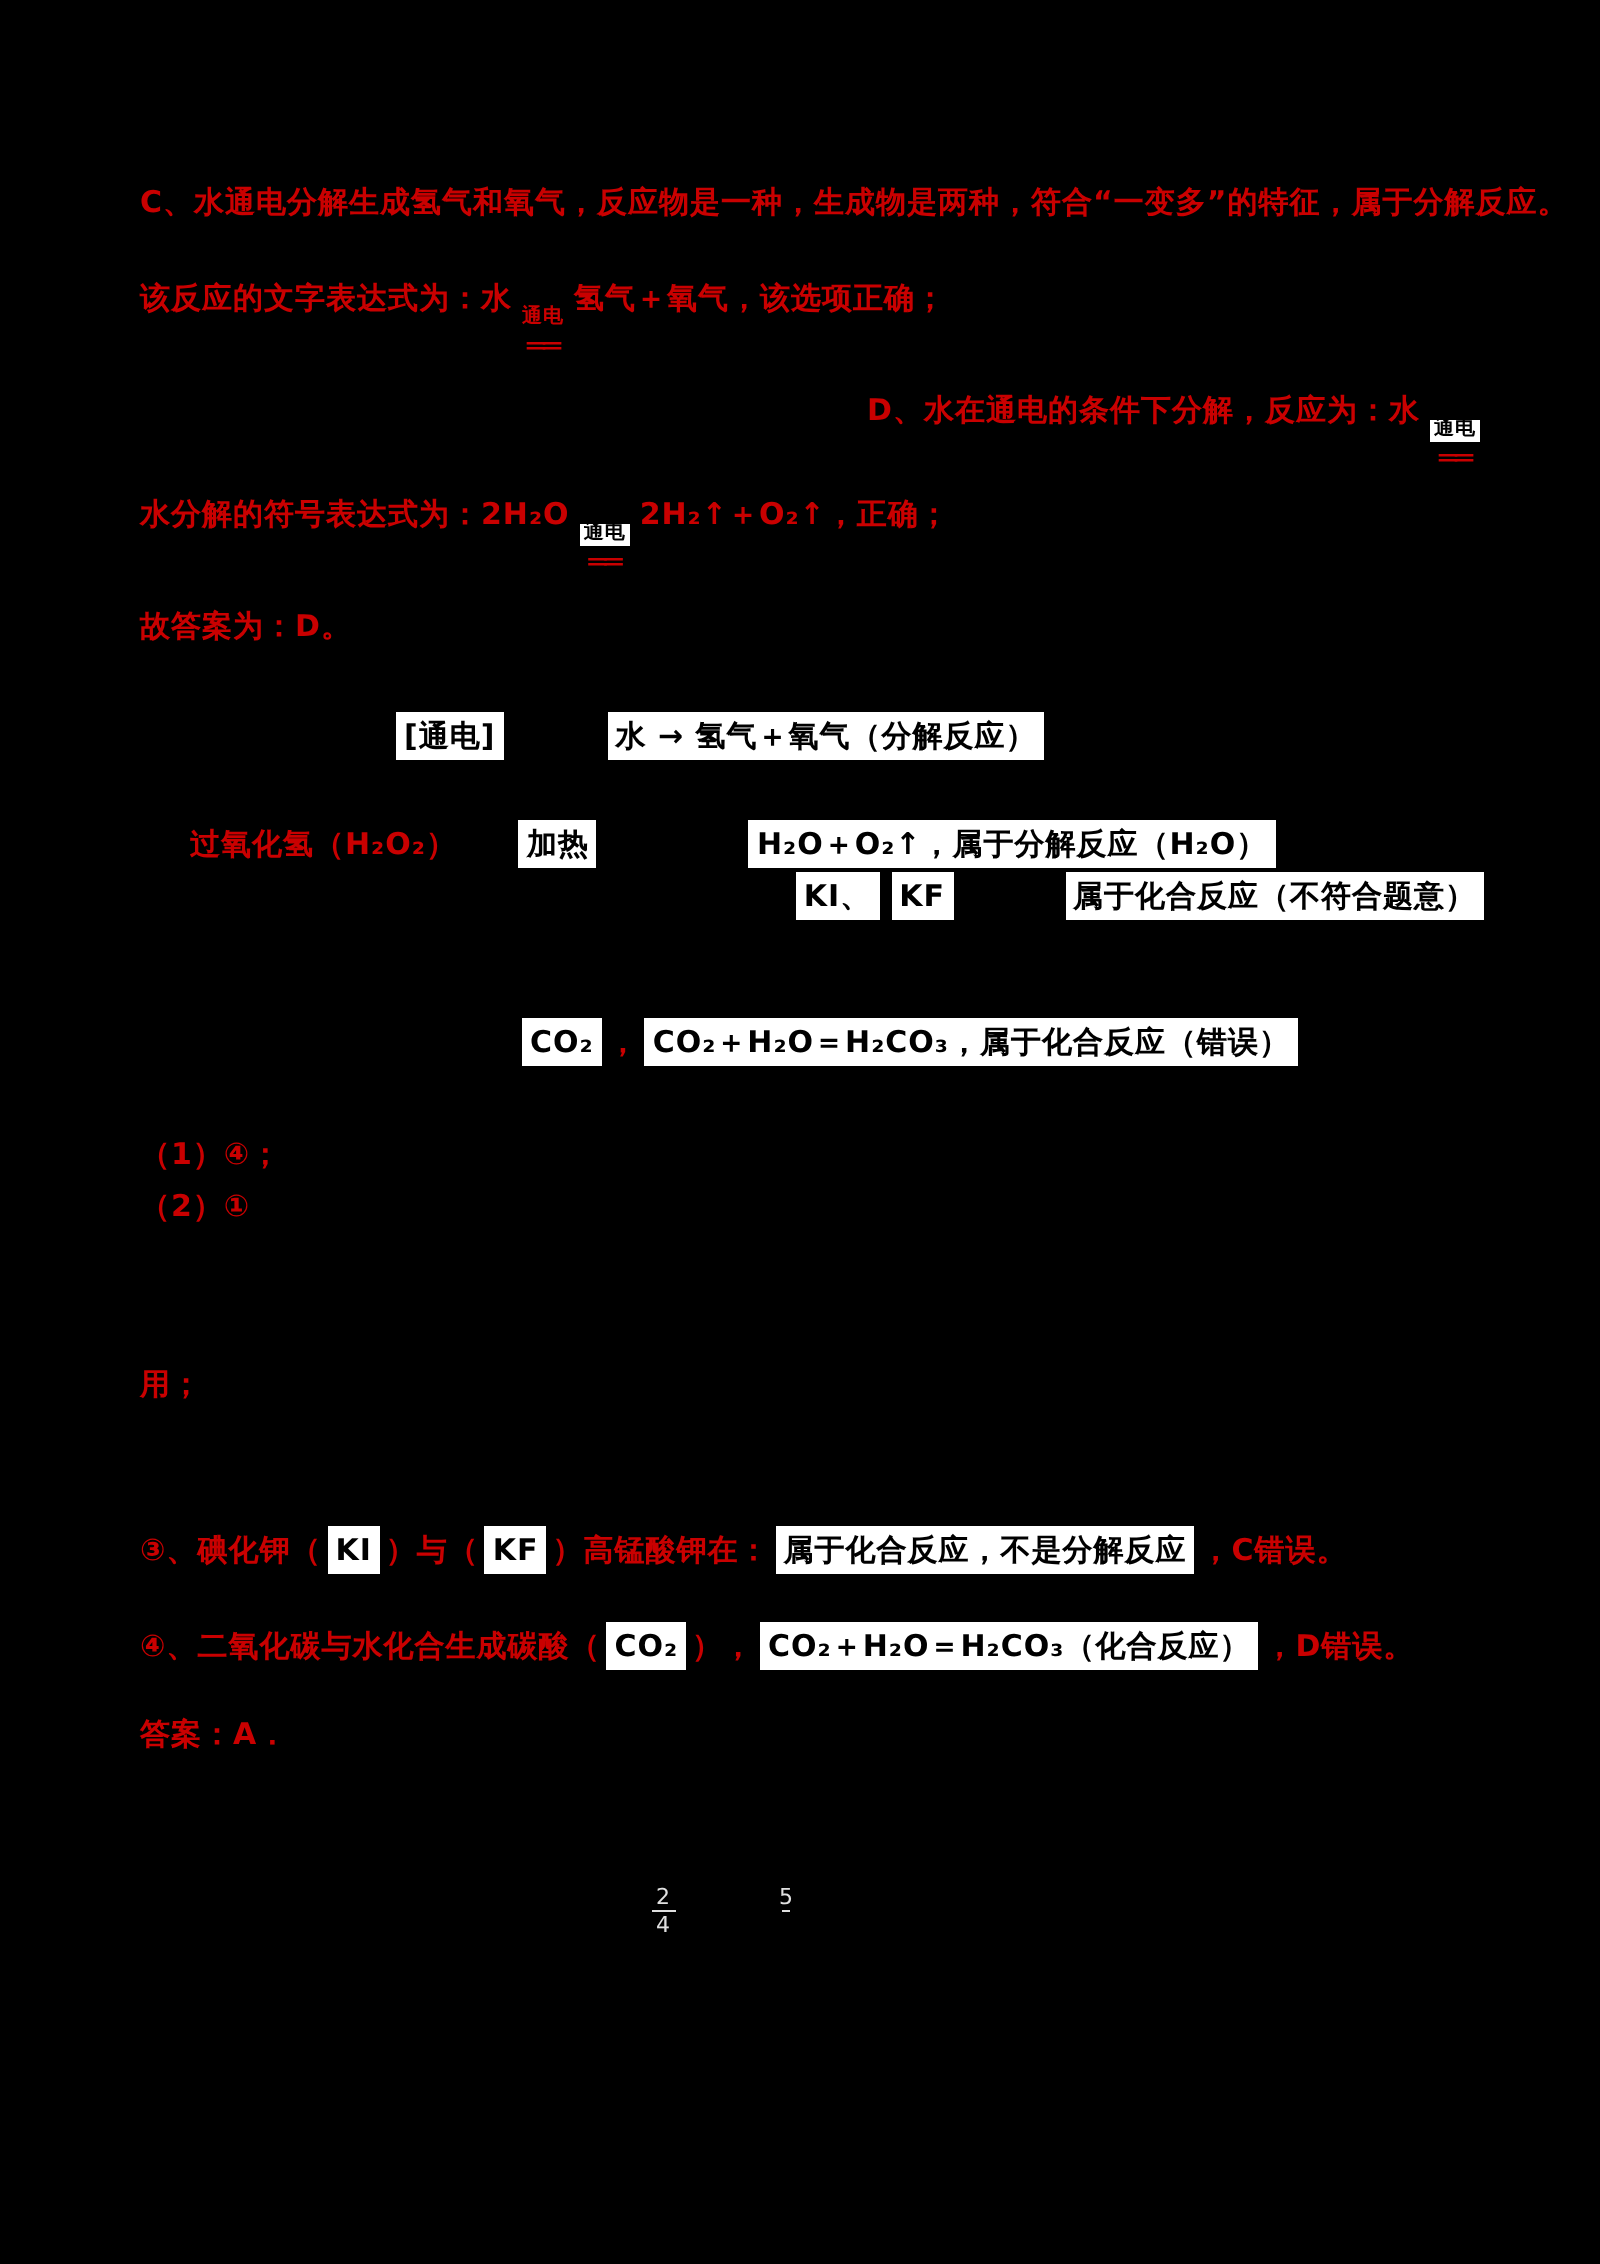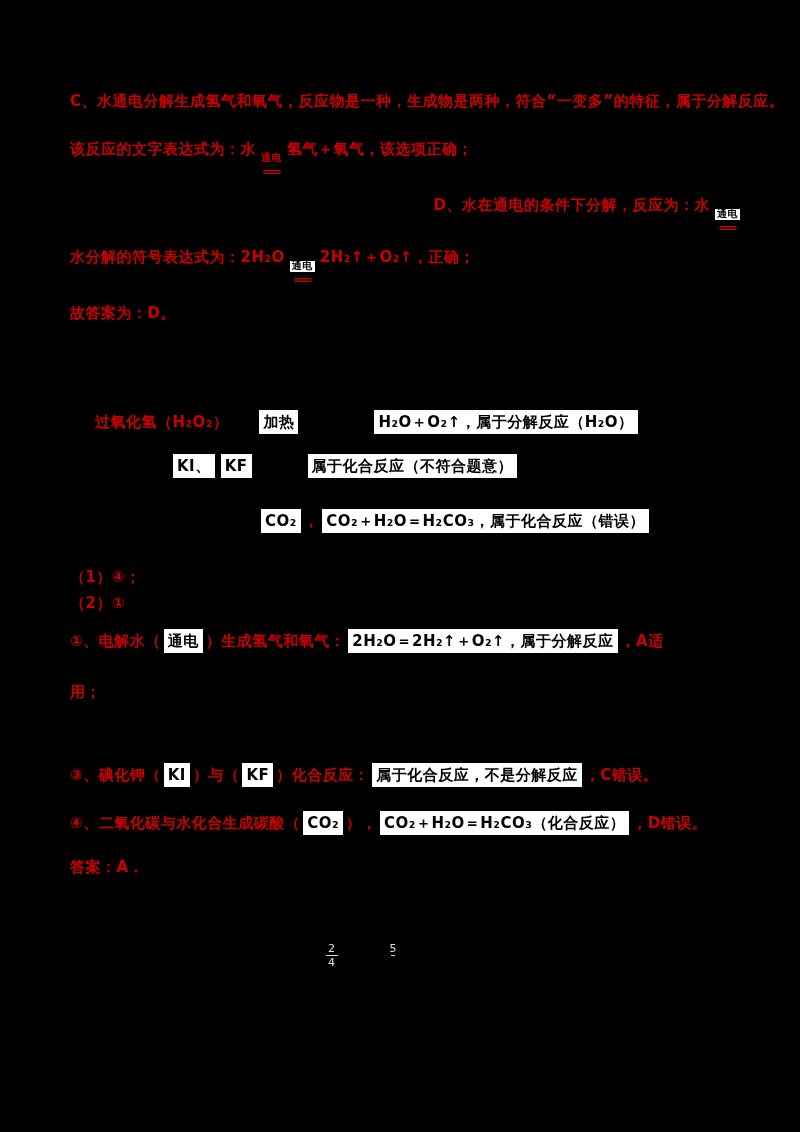--- a/index.html
+++ b/index.html
@@ -39,21 +39,21 @@
   }
   .footer-frac .fb{border-top:1px solid var(--footer,#e0e0e0);padding:0 2px;min-height:12px;}
   
   .pos-c{top:90px;text-align:right;}
   .pos-ceq{top:138px;}
   .pos-d{top:194px;text-align:right;}
   .pos-deq{top:246px;text-decoration:underline;}
   .pos-ans1{top:302px;}
   .pos-r1{top:356px;left:195px;}
   .pos-r2{top:410px;left:95px;}
-  .pos-r3{top:454px;left:170px;}
+  .pos-r3{top:436px;left:170px;text-align:right;}
   .pos-r4{top:509px;left:258px;}
   .pos-s1{top:566px;}
   .pos-s2{top:592px;}
   .pos-i1{top:629px;}
   .pos-i1b{top:681px;}
   .pos-i2{top:719px;}
   .pos-i3{top:763px;}
   .pos-i4{top:811px;}
   .pos-fin{top:856px;}
   .pos-foot{top:936px;left:300px;right:auto;}
@@ -70,30 +70,30 @@
   <div class="line pos-d"><span class="seg-red">D、水在通电的条件下分解，反应为：水</span><span class="frac">
         <span class="frac-top seg-box">通电</span>
         <span class="frac-bottom seg-red">══</span>
       </span></div>
   <div class="line pos-deq"><span class="seg-red">水分解的符号表达式为：2H₂O</span><span class="frac">
         <span class="frac-top seg-box">通电</span>
         <span class="frac-bottom seg-red">══</span>
       </span><span class="seg-red">2H₂↑＋O₂↑，正确；</span></div>
   <div class="line pos-ans1"><span class="seg-red">故答案为：D。</span></div>
 
+  <div class="line pos-r1"><span class="seg-box">[通电]</span><span class="seg-gap" style="width: 46px;"></span><span class="seg-box">水 → 氢气＋氧气（分解反应）</span></div>
   <div class="line pos-r2"><span class="seg-red">过氧化氢（H₂O₂）</span><span class="seg-gap" style="width: 28px;"></span><span class="seg-box">加热</span><span class="seg-gap" style="width: 70px;"></span><span class="seg-box">H₂O＋O₂↑，属于分解反应（H₂O）</span></div>
   <div class="line pos-r3"><span class="seg-box">KI、</span><span class="seg-box">KF</span><span class="seg-gap" style="width: 50px;"></span><span class="seg-box">属于化合反应（不符合题意）</span></div>
   <div class="line pos-r4"><span class="seg-box">CO₂</span><span class="seg-red">，</span><span class="seg-box">CO₂＋H₂O＝H₂CO₃，属于化合反应（错误）</span></div>
 
   <div class="line pos-s1"><span class="seg-red">（1）④；</span></div>
   <div class="line pos-s2"><span class="seg-red">（2）①</span></div>
 
-  <div class="line pos-i1"><span class="seg-red">①、电解水（</span><span class="seg-box">通电</span><span class="seg-red">）生成氢气和氧气：</span><span class="seg-box">2H₂O＝2H₂↑＋O₂↑，属于分解反应</span><span class="seg-red">，A适</span></div>
   <div class="line pos-i1b"><span class="seg-red">用；</span></div>
-  <div class="line pos-i3"><span class="seg-red">③、碘化钾（</span><span class="seg-box">KI</span><span class="seg-red">）与（</span><span class="seg-box">KF</span><span class="seg-red">）化合反应：</span><span class="seg-box">属于化合反应，不是分解反应</span><span class="seg-red">，C错误。</span></div>
+  <div class="line pos-i3"><span class="seg-red">③、碘化钾（</span><span class="seg-box">KI</span><span class="seg-red">）与（</span><span class="seg-box">KF</span><span class="seg-red">）高锰酸钾在：</span><span class="seg-box">属于化合反应，不是分解反应</span><span class="seg-red">，C错误。</span></div>
   <div class="line pos-i4"><span class="seg-red">④、二氧化碳与水化合生成碳酸（</span><span class="seg-box">CO₂</span><span class="seg-red">），</span><span class="seg-box">CO₂＋H₂O＝H₂CO₃（化合反应）</span><span class="seg-red">，D错误。</span></div>
 
   <div class="line pos-fin"><span class="seg-red">答案：A．</span></div>
 
   <div class="line pos-foot"><span class="footer-frac">
         <span>2</span>
         <span class="fb">4</span>
       </span><span class="footer-frac">
         <span>5</span>
         <span class="fb"></span>

